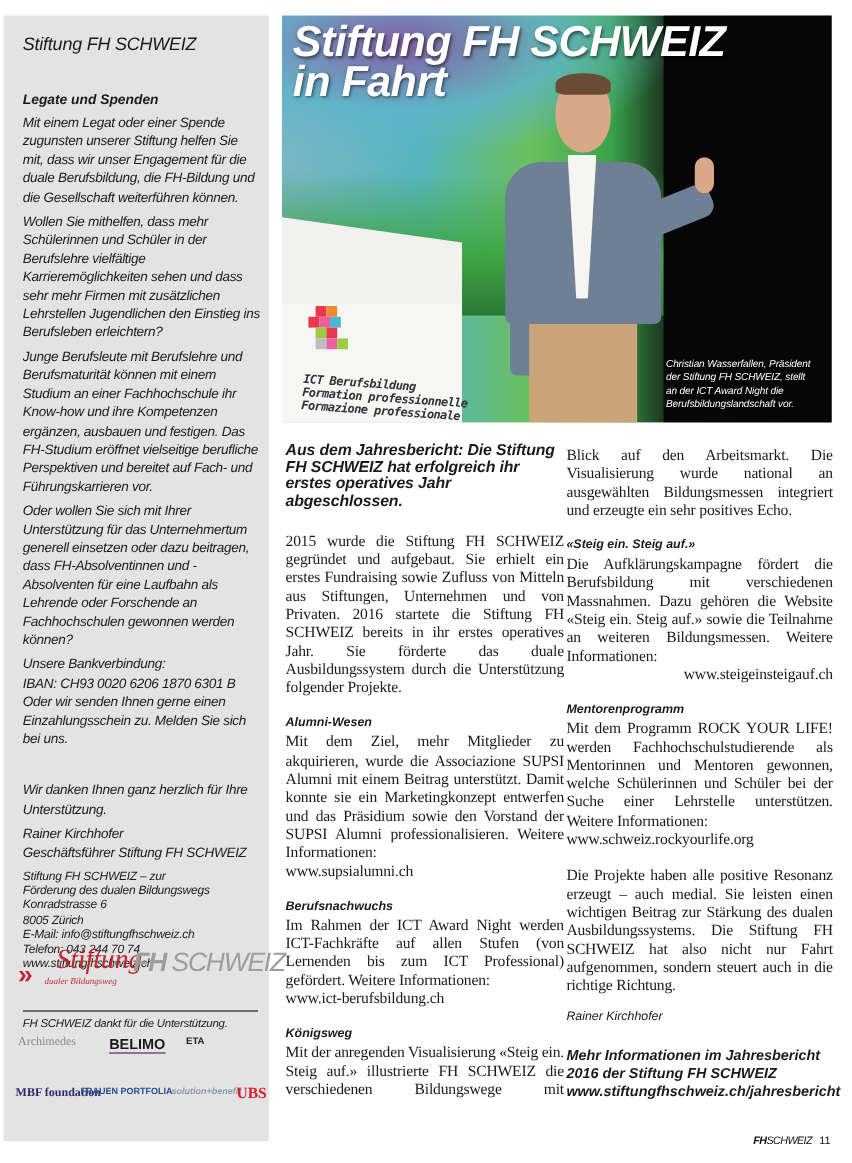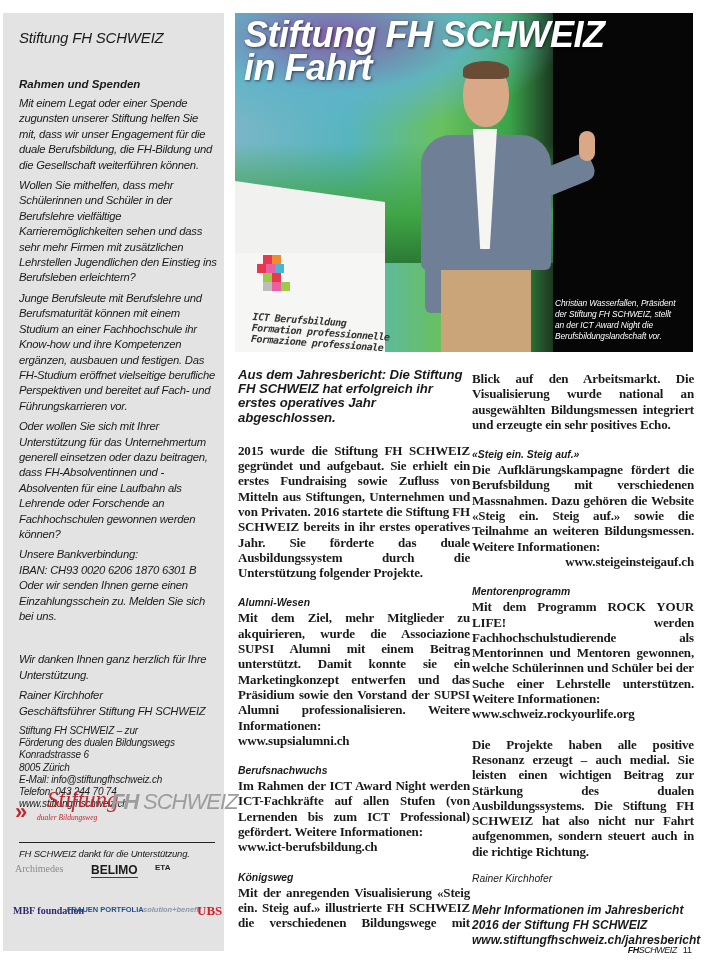--- a/index.html
+++ b/index.html
@@ -55,35 +55,35 @@
   .hero .person-jacket-low { position: absolute; left: 190px; top: 240px; width: 80px; height: 60px; background: #6f7f95; border-radius: 0 0 30px 6px; }
   .hero-title { position: absolute; left: 244px; top: 18px; color: #fff; font-weight: bold; font-style: italic; font-size: 36px; line-height: 33px; letter-spacing: -0.5px;
     text-shadow: 1px 1px 3px rgba(0,0,0,.6); white-space: pre-line; }
   .hero-caption { position: absolute; left: 555px; top: 298px; width: 140px; color: #fff; font-style: italic; font-size: 8.4px; line-height: 11px; letter-spacing: -0.1px; white-space: pre-line; }
 
   
   .col { position: absolute; top: 368px; width: 232px; }
   .col-left { left: 238px; }
   .col-right { left: 472px; top: 371px; width: 222px; }
   .lead { font-weight: bold; font-style: italic; font-size: 13.2px; line-height: 14.2px; margin: 0 0 18px 0; letter-spacing: -0.1px; }
-  .body { font-family: "Liberation Serif", serif; font-size: 13px; line-height: 15.3px; margin: 0; text-align: justify; hyphens: manual; letter-spacing: -0.15px; font-weight: bold; }
+  .body { font-family: "Liberation Serif", serif; font-size: 13px; line-height: 15.3px; margin: 0; text-align: justify; hyphens: manual; letter-spacing: -0.15px; }
   .sub { font-weight: bold; font-style: italic; font-size: 10.4px; line-height: 13px; margin: 16px 0 1px 0; }
   .sig { font-style: italic; font-size: 10.3px; margin: 14px 0 0 0; }
   .more { font-weight: bold; font-style: italic; font-size: 12px; line-height: 15px; margin: 19px 0 0 0; white-space: pre-line; }
   .folio { position: absolute; right: 18px; top: 945px; font-size: 9px; color: #111; }
   .folio .fh { font-weight: bold; font-style: italic; letter-spacing: -0.5px; }
   .folio .sw { font-style: italic; letter-spacing: -0.5px; margin-right: 6px; }
 </style>
 </head>
 <body>
 
 <aside class="sidebar">
   <div class="sb-inner">
     <div class="sb-title">Stiftung FH SCHWEIZ</div>
-    <div class="sb-h">Rahmen und Spenden</div>
+    <div class="sb-h">Legate und Spenden</div>
     <p class="sb-p">Mit einem Legat oder einer Spende zugunsten unserer Stiftung helfen Sie mit, dass wir unser Engagement für die duale Berufsbildung, die FH-Bildung und die Gesellschaft weiterführen können.</p>
     <p class="sb-p">Wollen Sie mithelfen, dass mehr Schülerinnen und Schüler in der Berufslehre vielfältige Karrieremöglichkeiten sehen und dass sehr mehr Firmen mit zusätzlichen Lehrstellen Jugendlichen den Einstieg ins Berufsleben erleichtern?</p>
     <p class="sb-p">Junge Berufsleute mit Berufslehre und Berufsmaturität können mit einem Studium an einer Fachhochschule ihr Know-how und ihre Kompetenzen ergänzen, ausbauen und festigen. Das FH-Studium eröffnet vielseitige berufliche Perspektiven und bereitet auf Fach- und Führungskarrieren vor.</p>
     <p class="sb-p">Oder wollen Sie sich mit Ihrer Unterstützung für das Unternehmertum generell einsetzen oder dazu beitragen, dass FH-Absolventinnen und -Absolventen für eine Laufbahn als Lehrende oder Forschende an Fachhochschulen gewonnen werden können?</p>
     <p class="sb-p">Unsere Bankverbindung:
 IBAN: CH93 0020 6206 1870 6301 B
 Oder wir senden Ihnen gerne einen Einzahlungsschein zu. Melden Sie sich bei uns.</p>
     <p class="sb-p sb-thanks">Wir danken Ihnen ganz herzlich für Ihre Unterstützung.</p>
     <p class="sb-p">Rainer Kirchhofer
 Geschäftsführer Stiftung FH SCHWEIZ</p>

